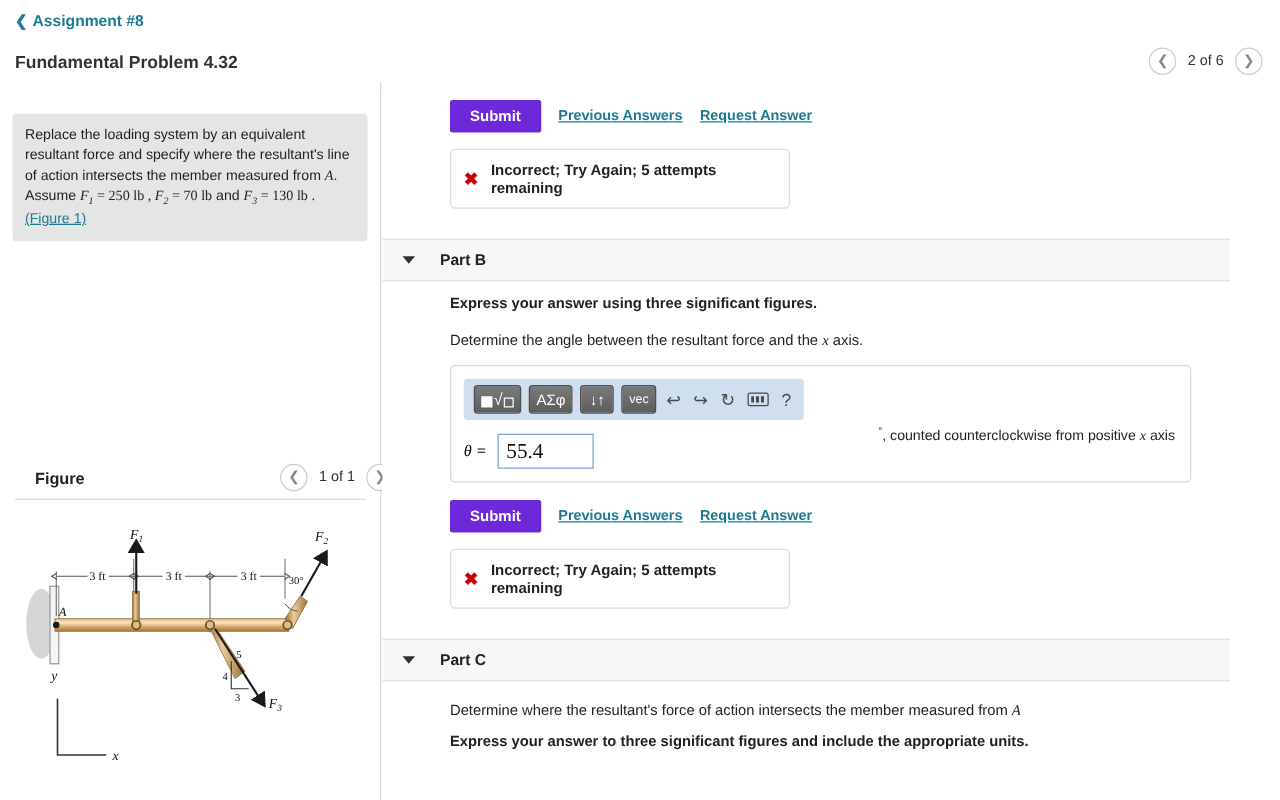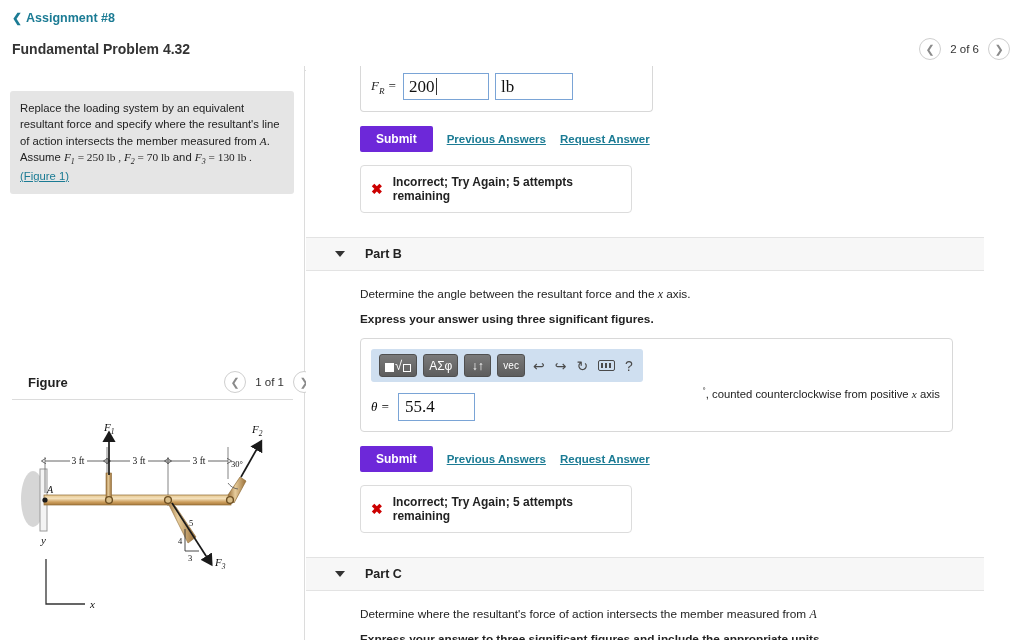--- a/index.html
+++ b/index.html
@@ -115,21 +115,21 @@
     display: flex; align-items: center; gap: 10px;
   }
   .x-mark { color: #cc0000; font-size: 14px; font-weight: bold; line-height: 1; }
   .feedback-text { font-size: 12px; font-weight: bold; color: #222; }
 
   .part-header {
     margin-top: 24px; width: 678px;
     background: #f7f7f7;
     border-top: 1px solid #e3e3e3; border-bottom: 1px solid #e3e3e3;
     height: 34px; display: flex; align-items: center; gap: 20px;
-    padding-left: 29px;
+    padding-left: 16px;
   }
   .tri { width: 0; height: 0; border-left: 5px solid transparent; border-right: 5px solid transparent; border-top: 6px solid #333; cursor: pointer; }
   .part-label { font-size: 12.5px; font-weight: bold; color: #222; }
 
   .prompt { margin: 16px 0 0 54px; font-size: 11.8px; color: #222; }
   .prompt.bold { font-weight: bold; margin-top: 10px; }
 
   .mathbox {
     margin: 12px 0 0 54px; width: 593px;
     border: 1px solid #d8d8d8; border-radius: 4px;
@@ -301,56 +301,41 @@
 
         <path d="M46,148 L46,193 L85,193" fill="none" stroke="#333" stroke-width="1.3"></path>
         <text x="41" y="133" font-family="Liberation Serif, serif" font-style="italic" font-size="11" fill="#111">y</text>
         <text x="90" y="197" font-family="Liberation Serif, serif" font-style="italic" font-size="11" fill="#111">x</text>
       </svg>
     </div>
   </div>
 
   <div class="right-col">
 
-    <div class="answer-shell">
-      <div class="ans-row">
-        <div class="ans-label">
-          <span>F</span><sub class="ms">R</sub>
-          <span>=</span>
-        </div>
-        <div class="txtbox val">
-          <span>200</span>
-            <span class="caret"></span>
-        </div>
-        <div class="txtbox unit">
-          <span>lb</span>
-        </div>
-      </div>
-    </div>
 
     <div class="actions">
       <button class="submit-btn">Submit</button>
       <span class="link-btn">Previous Answers</span>
       <span class="link-btn">Request Answer</span>
     </div>
 
     <div class="feedback">
       <span class="x-mark">✖</span>
       <span class="feedback-text">Incorrect; Try Again; 5 attempts remaining</span>
     </div>
 
     <div class="part-header">
       <span class="tri"></span>
       <span class="part-label">Part B</span>
     </div>
 
+    <div class="prompt bold">Express your answer using three significant figures.</div>
     <div class="prompt">
       <span>Determine the angle between the resultant force and the </span><span class="mvar">x</span><span> axis.</span>
     </div>
-    <div class="prompt bold">Express your answer using three significant figures.</div>
 
     <div class="mathbox">
       <div class="toolbar">
         <div class="tb-key">
           <span class="sqrt-key">
               <span class="sq-filled"></span>
               <span style="font-size:13px;line-height:1">√</span>
               <span class="sq-out"></span>
             </span>
         </div>

